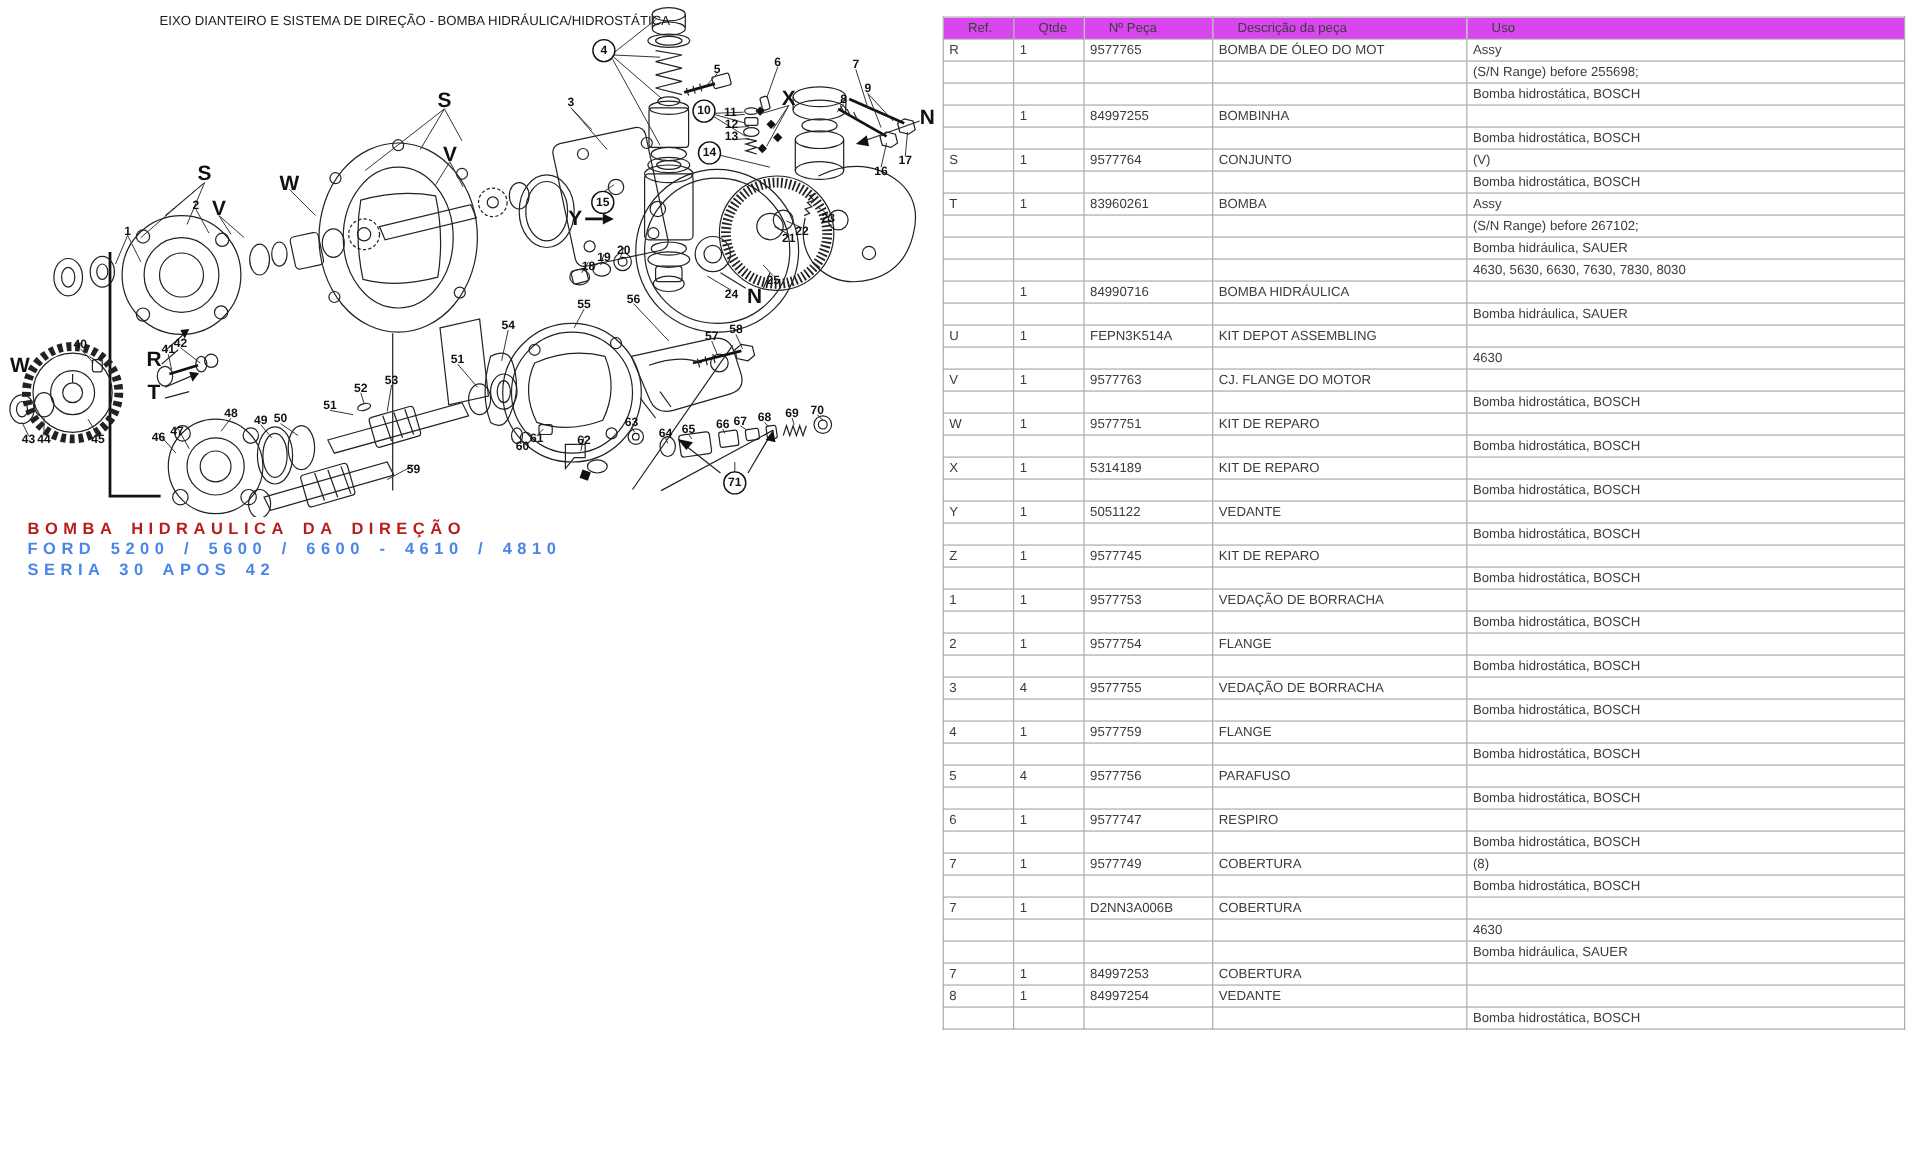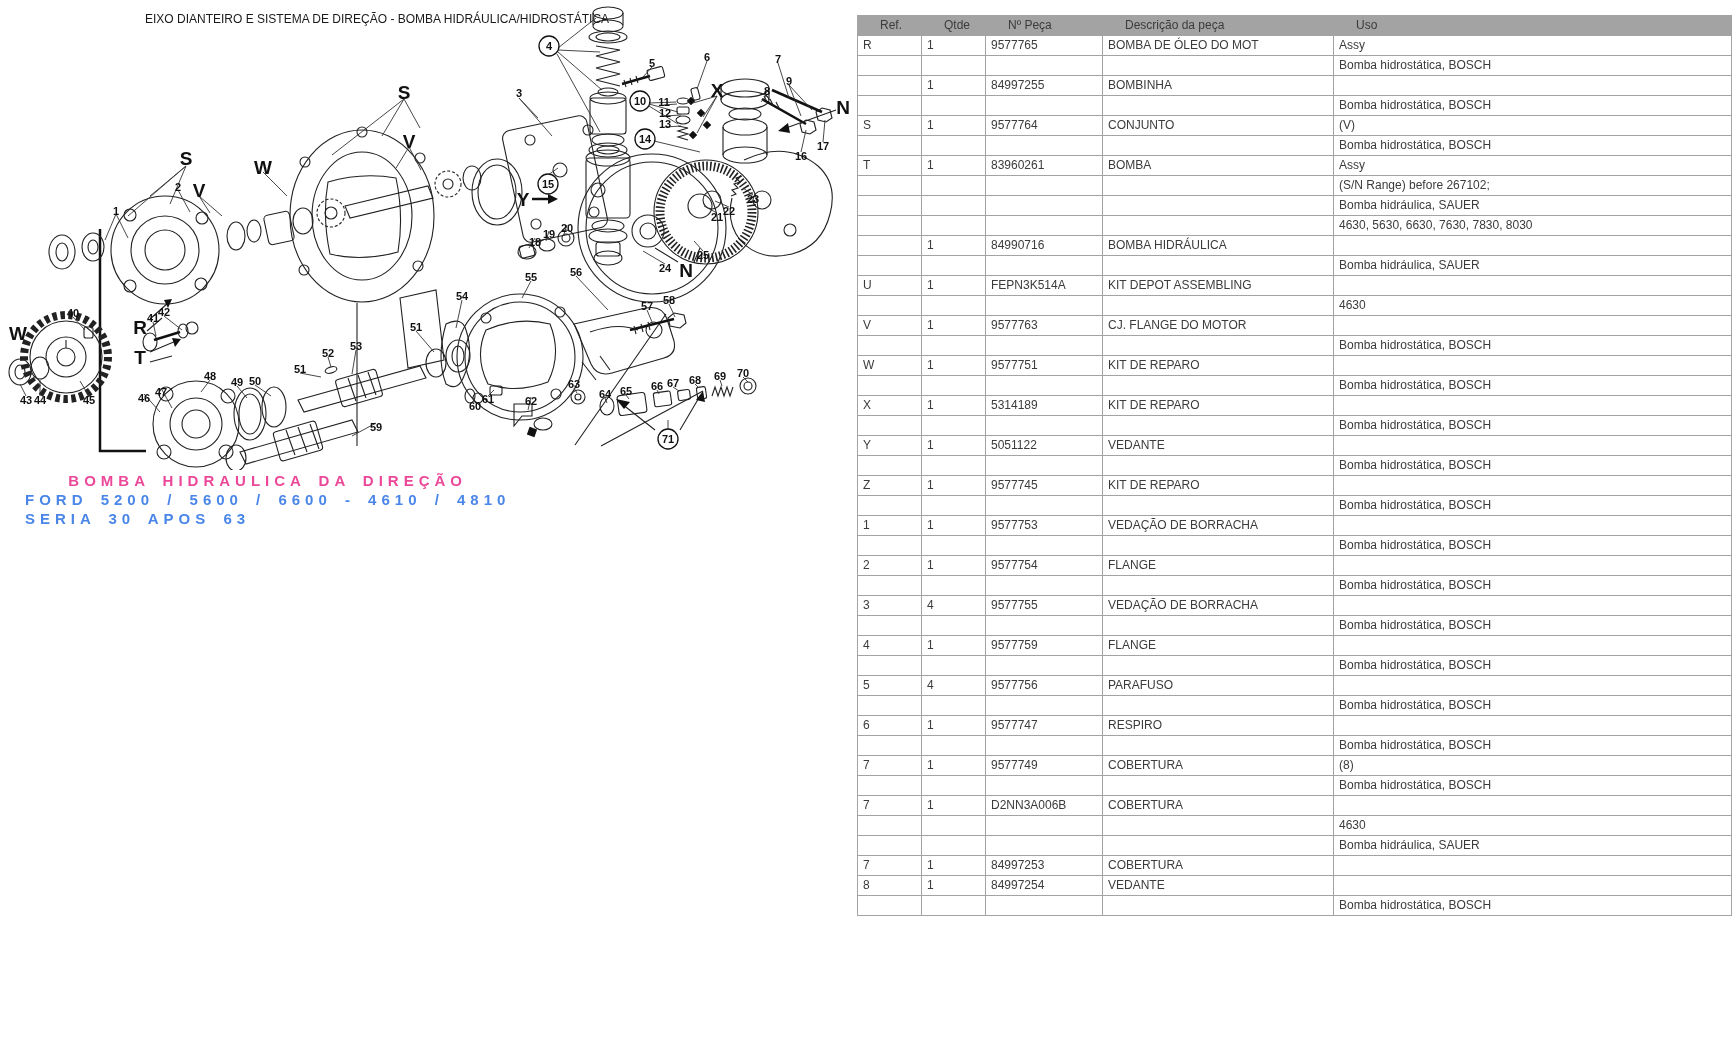--- a/index.html
+++ b/index.html
@@ -12,21 +12,21 @@
 
   .caption{position:absolute;left:25px;top:471px;}
   .caption div{font-size:15px;font-weight:bold;color:#4a86e8;
        letter-spacing:5px;word-spacing:4px;line-height:19px;white-space:nowrap;}
 
   .table-wrap{position:absolute;left:857px;top:15px;}
   table{border-collapse:collapse;table-layout:fixed;width:874px;}
   th,td{border:1px solid #a3a3a3;font-size:12px;color:#3b3b3b;
         padding:2px 5px;height:15px;line-height:15px;white-space:nowrap;
         overflow:hidden;text-align:left;font-weight:normal;}
-  th{background:#a3a3a3;padding-left:22px;}
+  th{background:#d946ef;padding-left:22px;}
 
   .lbl-num{font-family:"Liberation Sans",sans-serif;font-size:11px;font-weight:bold;fill:#111;
            text-anchor:middle;dominant-baseline:central;}
   .lbl-letter{font-family:"Liberation Sans",sans-serif;font-size:19px;font-weight:bold;fill:#111;
            text-anchor:middle;dominant-baseline:central;}
   svg .ln{stroke:#222;fill:none;stroke-width:1.1;}
   svg .ld{stroke:#333;fill:none;stroke-width:0.9;}
   svg .th{stroke:#111;fill:none;stroke-width:2.5;}
   svg .fill{fill:#111;stroke:none;}
 </style>
@@ -365,23 +365,23 @@
       <text x="717" y="90" class="lbl-letter">X</text>
       <text x="523" y="199" class="lbl-letter">Y</text>
       <text x="843" y="107" class="lbl-letter">N</text>
       <text x="686" y="270" class="lbl-letter">N</text>
       <text x="140" y="327" class="lbl-letter">R</text>
       <text x="140" y="357" class="lbl-letter">T</text>
     </g>
 </svg>
 
 <div class="caption">
-  <div style="color: #ec4899; text-align: center;">BOMBA HIDRAULICA DA DIREÇÃO</div>
+  <div style="color: #b91c1c;">BOMBA HIDRAULICA DA DIREÇÃO</div>
   <div style="color: rgb(74, 134, 232);">FORD 5200 / 5600 / 6600 - 4610 / 4810</div>
-  <div style="color: rgb(74, 134, 232);">SERIA 30 APOS 63</div>
+  <div style="color: rgb(74, 134, 232);">SERIA 30 APOS 42</div>
 </div>
 
 <div class="table-wrap">
   <table>
     <colgroup>
       <col style="width:64px">
         <col style="width:64px">
         <col style="width:117px">
       <col style="width:231px">
         <col style="width:398px">
@@ -401,20 +401,27 @@
           <td>1</td>
           <td>9577765</td>
           <td>BOMBA DE ÓLEO DO MOT</td>
           <td>Assy</td>
         </tr>
         <tr>
           <td></td>
           <td></td>
           <td></td>
           <td></td>
+          <td>(S/N Range) before 255698;</td>
+        </tr>
+        <tr>
+          <td></td>
+          <td></td>
+          <td></td>
+          <td></td>
           <td>Bomba hidrostática, BOSCH</td>
         </tr>
         <tr>
           <td></td>
           <td>1</td>
           <td>84997255</td>
           <td>BOMBINHA</td>
           <td></td>
         </tr>
         <tr>

